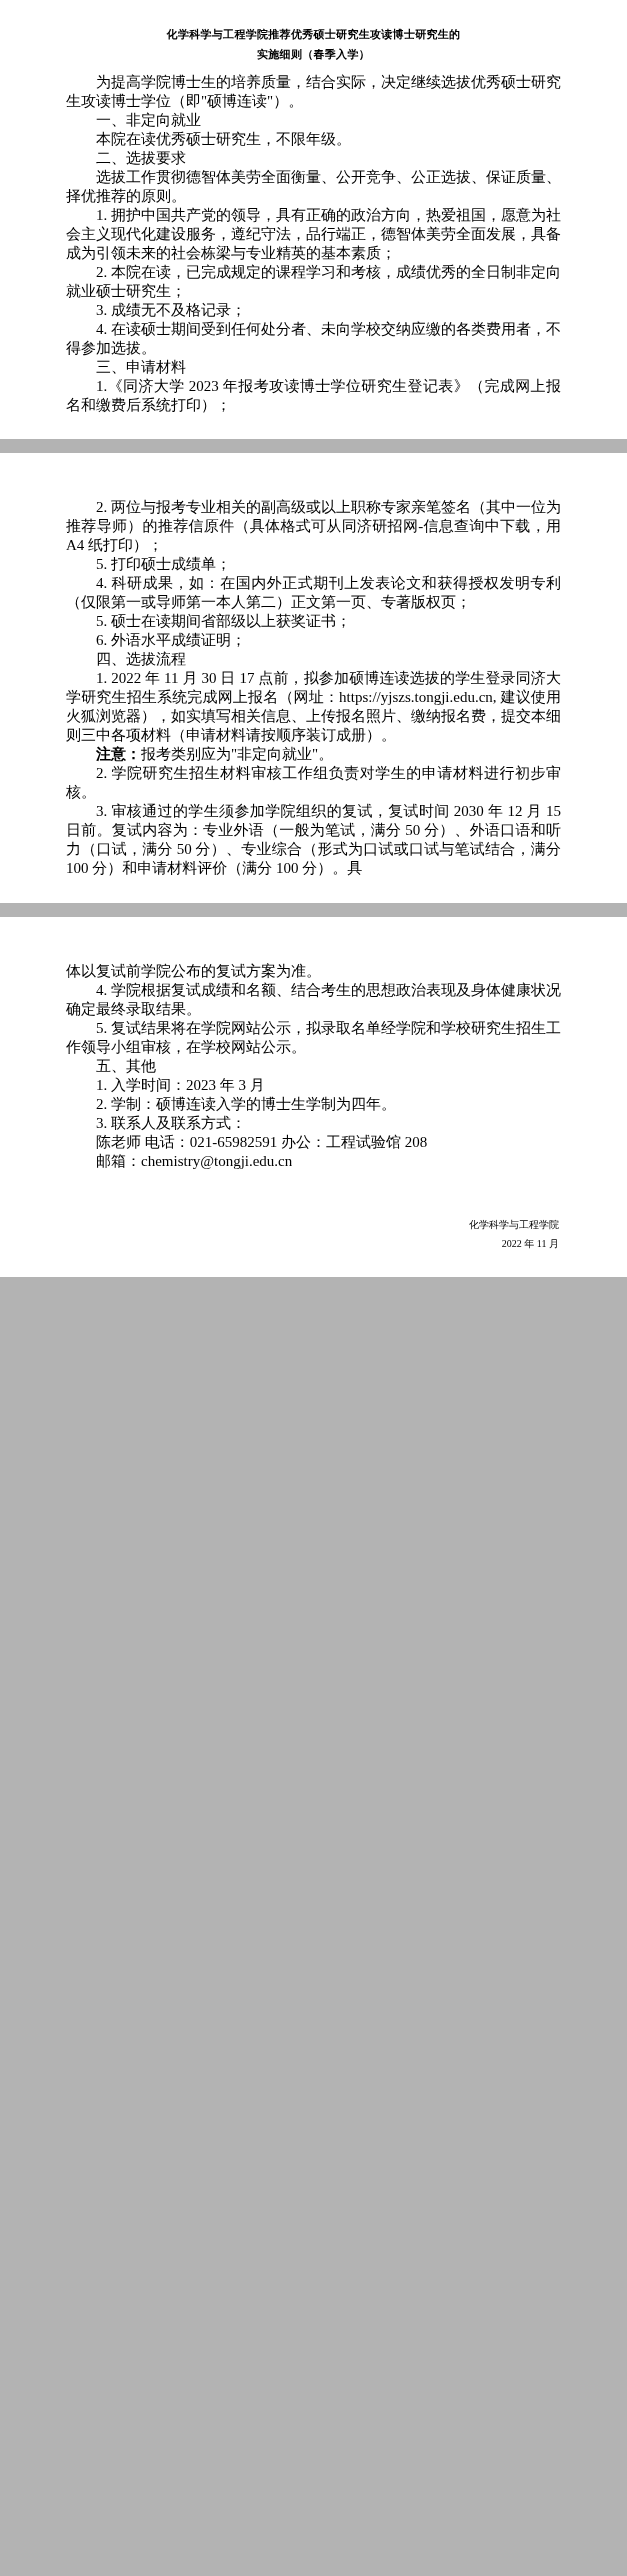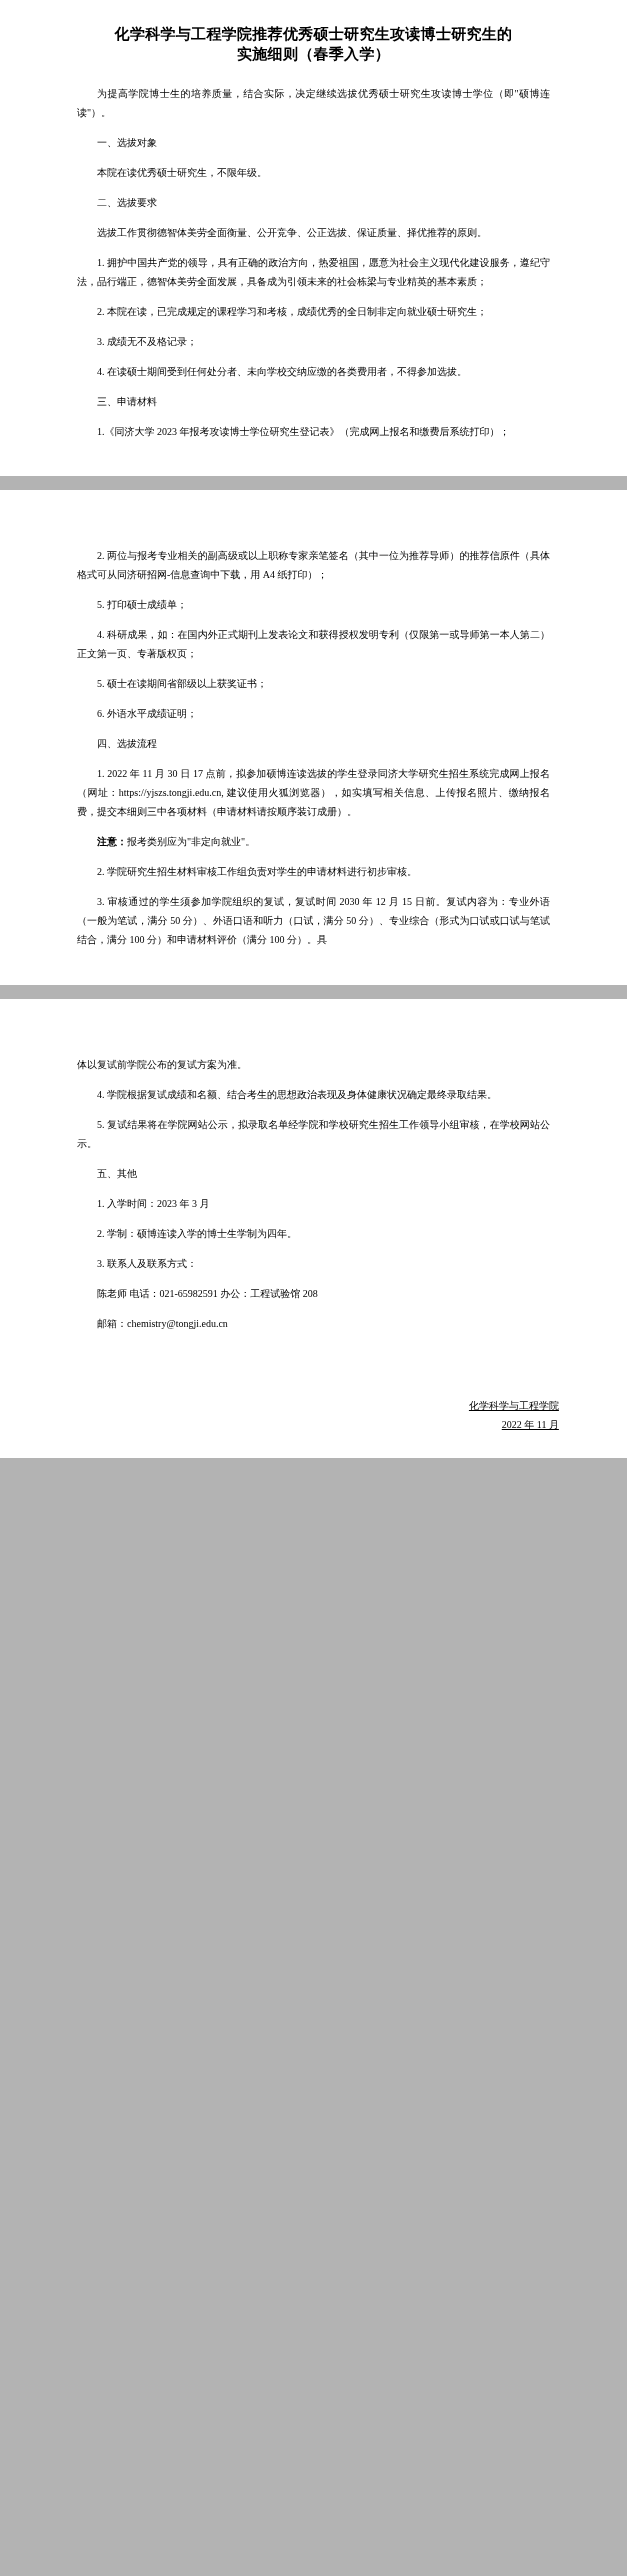--- a/index.html
+++ b/index.html
@@ -18,73 +18,72 @@
     padding: 24.4px 66px 24.4px 66px;
   }
   .page-gap {
     width: 627px;
     height: 13.8px;
     background: #b3b3b3;
   }
   .doc-title {
     text-align: center;
     font-weight: bold;
-    font-size: 15px;
+    font-size: 11px;
     line-height: 20px;
     color: #000;
     margin: 0 0 3.2px 0;
     letter-spacing: 0.3px;
   }
   .doc-title .line2 {
     display: block;
   }
   p.para {
-    margin: 11px;
-    font-size: 10px;
+    margin: 0;
+    font-size: 15px;
     line-height: 19px;
     color: #000;
     text-align: justify;
     text-justify: inter-ideograph;
     text-indent: 2em;
   }
   p.para.noindent {
     text-indent: 0;
   }
   p.para.justify-all {
     text-align: justify;
   }
   .bold {
     font-weight: bold;
   }
   .spacer-sm { height: 5.3px; }
   .spacer-lg { height: 21px; }
   .signature {
-    margin-top: 10px;
+    margin-top: 2px;
     text-align: right;
     font-size: 10px;
     line-height: 19px;
     color: #000;
-    text-decoration: underline;
   }
   .sig-line { display: block; padding-right: 2.1px; }
 </style>
 </head>
 <body>
 
 <div class="page">
 
   <div class="doc-title">
     <span>化学科学与工程学院推荐优秀硕士研究生攻读博士研究生的</span>
     <span class="line2">实施细则（春季入学）</span>
   </div>
 
   <div class="spacer-sm"></div>
 
   <p class="para">为提高学院博士生的培养质量，结合实际，决定继续选拔优秀硕士研究生攻读博士学位（即"硕博连读"）。</p>
-  <p class="para">一、选拔对象</p>
+  <p class="para">一、非定向就业</p>
   <p class="para">本院在读优秀硕士研究生，不限年级。</p>
   <p class="para">二、选拔要求</p>
   <p class="para">选拔工作贯彻德智体美劳全面衡量、公开竞争、公正选拔、保证质量、择优推荐的原则。</p>
   <p class="para">1. 拥护中国共产党的领导，具有正确的政治方向，热爱祖国，愿意为社会主义现代化建设服务，遵纪守法，品行端正，德智体美劳全面发展，具备成为引领未来的社会栋梁与专业精英的基本素质；</p>
   <p class="para">2. 本院在读，已完成规定的课程学习和考核，成绩优秀的全日制非定向就业硕士研究生；</p>
   <p class="para">3. 成绩无不及格记录；</p>
   <p class="para">4. 在读硕士期间受到任何处分者、未向学校交纳应缴的各类费用者，不得参加选拔。</p>
   <p class="para">三、申请材料</p>
   <p class="para">1.《同济大学 2023 年报考攻读博士学位研究生登记表》（完成网上报名和缴费后系统打印）；</p>
 

